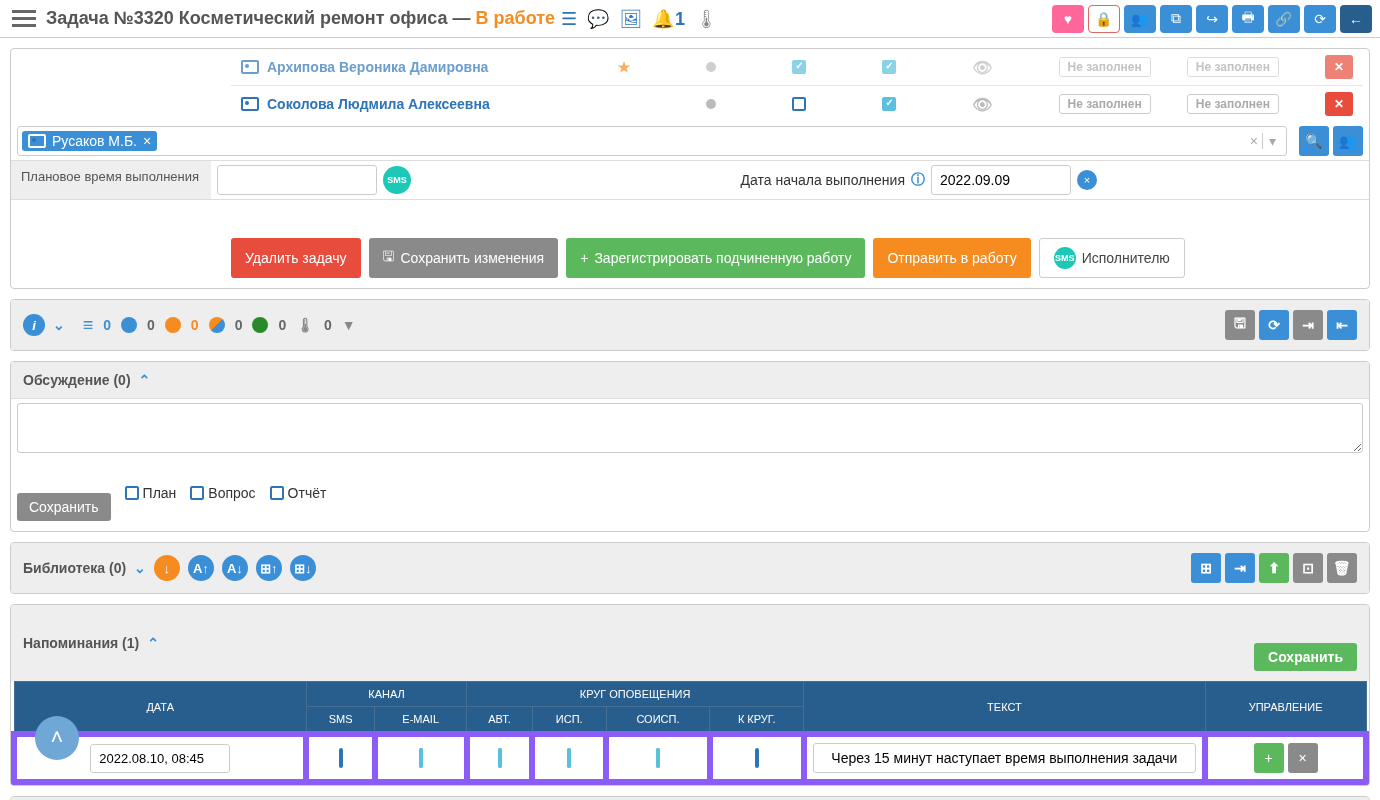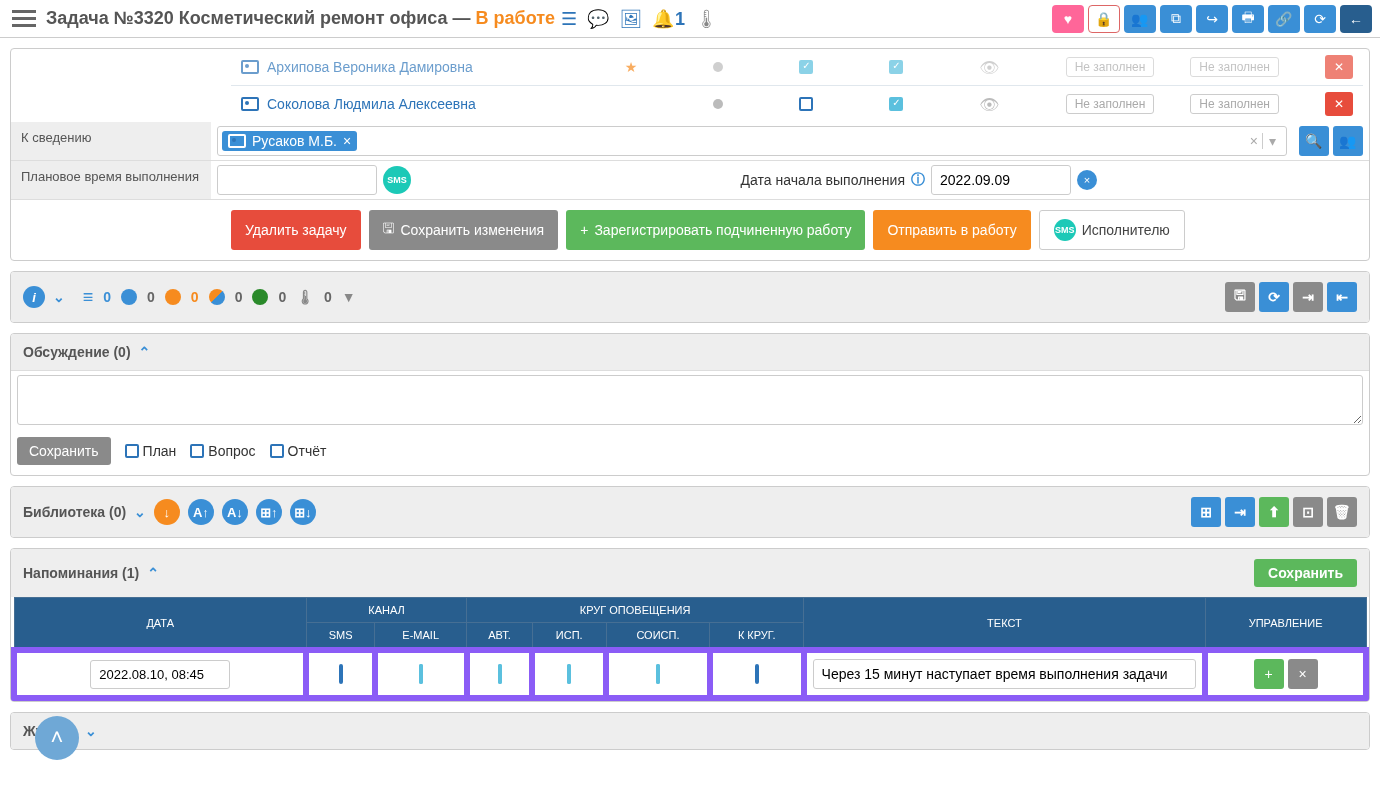--- a/index.html
+++ b/index.html
@@ -22,21 +22,21 @@
 
 .page { padding: 10px; }
 
 
 .panel { border:1px solid #ccc; border-radius:4px; margin-bottom:10px; overflow:hidden; }
 .row { display:flex; border-bottom:1px solid #ddd; }
 .row:last-child { border-bottom:none; }
 .label-cell { width:200px; padding:8px 10px; background:#eee; color:#555; font-size:13px; }
 .value-cell { flex:1; padding:4px 6px; display:flex; align-items:center; gap:6px; }
 
-.person-row { display:flex; align-items:center; padding:6px 10px; gap:8px; border-top:1px solid #e0e7ed; }
+.person-row { display:flex; align-items:center; padding:6px 10px; gap:8px; border-top:1px solid #e0e7ed;font-weight:bold; }
 .person-badge { display:inline-flex; align-items:center; gap:4px; color:#2d74b8; }
 .card-icon { width:18px; height:14px; border:2px solid #2d74b8; border-radius:2px; display:inline-block; position:relative; }
 .card-icon::after { content:''; position:absolute; left:2px; top:2px; width:4px; height:4px; background:#2d74b8; border-radius:50%; }
 .dot { width:10px; height:10px; border-radius:50%; background:#bbb; }
 .sq { width:14px; height:14px; border:2px solid #2d74b8; border-radius:2px; }
 .sq.checked { background:#5bc0de; border-color:#5bc0de; position:relative; }
 .sq.checked::after { content:'✓'; color:#fff; font-size:10px; position:absolute; left:1px; top:-2px; }
 .eye-off { color:#bbb; font-size:16px; }
 .pill { border:1px solid #ccc; border-radius:3px; padding:2px 8px; color:#aaa; font-size:12px; }
 .del-btn { width:28px; height:24px; background:#e74c3c; border-radius:3px; color:#fff; display:flex; align-items:center; justify-content:center; font-size:12px; cursor:pointer; }
@@ -48,21 +48,21 @@
 .icbtn { width:30px; height:30px; border-radius:3px; display:flex; align-items:center; justify-content:center; color:#fff; cursor:pointer; }
 .icbtn.blue { background:#3a8fd6; }
 
 .text-input { border:1px solid #ccc; border-radius:3px; padding:6px 8px; font-size:14px; }
 .sms-circle { width:28px; height:28px; background:#1cc9b7; border-radius:50%; color:#fff; font-size:9px; display:flex; align-items:center; justify-content:center; font-weight:bold; }
 .info-icon { color:#3a8fd6; font-weight:bold; }
 .clear-x { width:20px; height:20px; background:#3a8fd6; border-radius:50%; color:#fff; display:flex; align-items:center; justify-content:center; font-size:11px; cursor:pointer; }
 
 
 .btns-row { display:flex; gap:8px; padding:10px; justify-content:flex-start; }
-.btn { padding:8px 14px; border-radius:3px; color:#fff; font-size:14px; cursor:pointer; display:inline-flex; align-items:center; gap:6px; }
+.btn { padding:8px 14px; border-radius:3px; color:#fff; font-size:14px; cursor:pointer; display:inline-flex; align-items:center; gap:6px;margin-top:28px; }
 .btn.red { background:#e74c3c; }
 .btn.gray { background:#8a8a8a; }
 .btn.green { background:#5cb85c; }
 .btn.orange { background:#f68b1f; }
 .btn.white { background:#fff; border:1px solid #ccc; color:#444; }
 
 
 .section-head { background:#eee; padding:10px 12px; display:flex; align-items:center; gap:8px; font-weight:bold; color:#555; }
 .section-head .info { width:22px; height:22px; background:#3a8fd6; border-radius:50%; color:#fff; display:inline-flex; align-items:center; justify-content:center; font-size:13px; font-style:italic; }
 .chev { color:#3a8fd6; cursor:pointer; }
@@ -166,21 +166,20 @@
       <span style="width:50px"></span>
       <span class="pill">Не заполнен</span>
       <span style="width:20px"></span>
       <span class="pill">Не заполнен</span>
       <span style="width:30px"></span>
       <div class="del-btn">✕</div>
     </div>
   </div>
 
   <div class="row">
-    <div class="label-cell">К сведению</div>
     <div class="value-cell">
       <div class="chip-input">
         <div class="chip">
           <span class="card-icon" style="border-color:#fff"></span>
           <span>Русаков М.Б.</span>
           <span class="x">×</span>
         </div>
         <span style="margin-left:auto;color:#aaa;cursor:pointer">×</span>
         <span style="color:#aaa;border-left:1px solid #ccc;padding:0 6px;cursor:pointer">▾</span>
       </div>
@@ -321,21 +320,21 @@
     </thead>
     <tbody>
       <tr>
         <td><input class="dt-input" value="2022.08.10, 08:45" style=""></td>
         <td><span class="sq"></span></td>
         <td><span class="sq checked"></span></td>
         <td><span class="sq checked"></span></td>
         <td><span class="sq checked"></span></td>
         <td><span class="sq checked"></span></td>
         <td><span class="sq"></span></td>
-        <td><input class="text-input" style="width: 100%;" value="Через 15 минут наступает время выполнения задачи"></td>
+        <td><input class="text-input" style="width: 100%; text-align: center;" value="Через 15 минут наступает время выполнения задачи"></td>
         <td>
           <div style="display:flex;gap:4px;justify-content:center">
             <div class="icbtn" style="background:#5cb85c">+</div>
             <div class="icbtn" style="background:#8a8a8a">×</div>
           </div>
         </td>
       </tr>
     </tbody>
   </table>
 </div>

